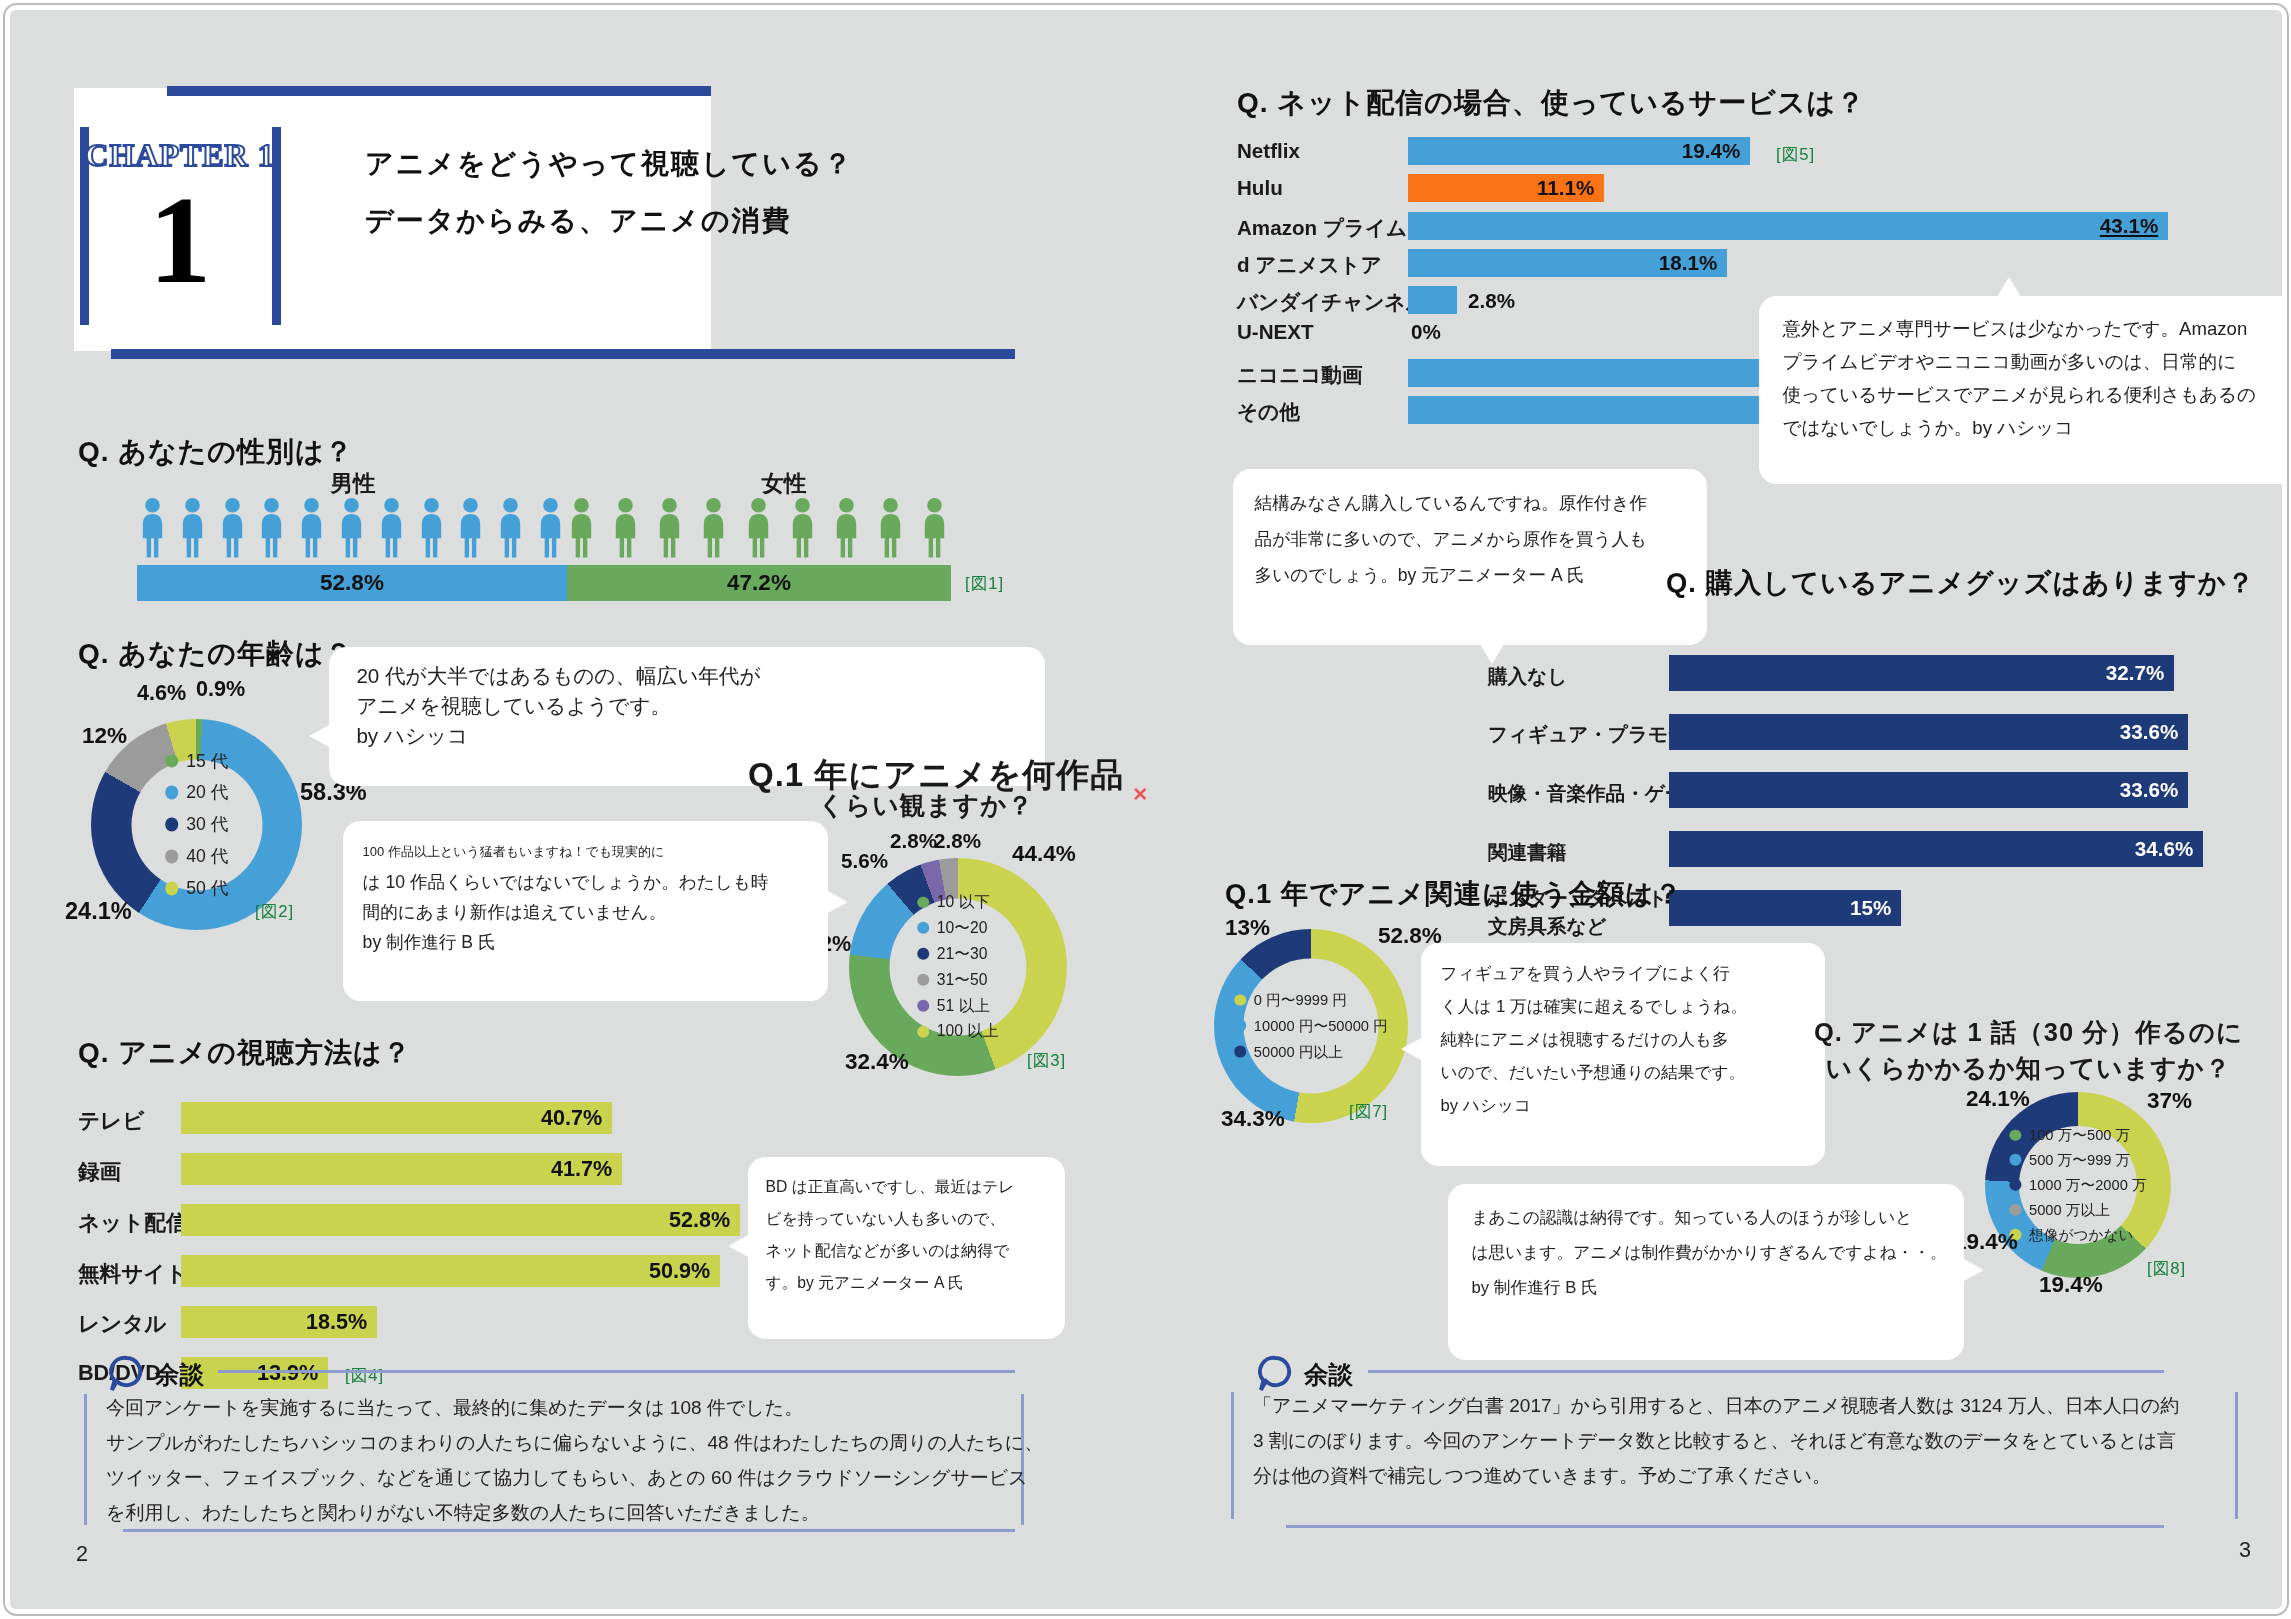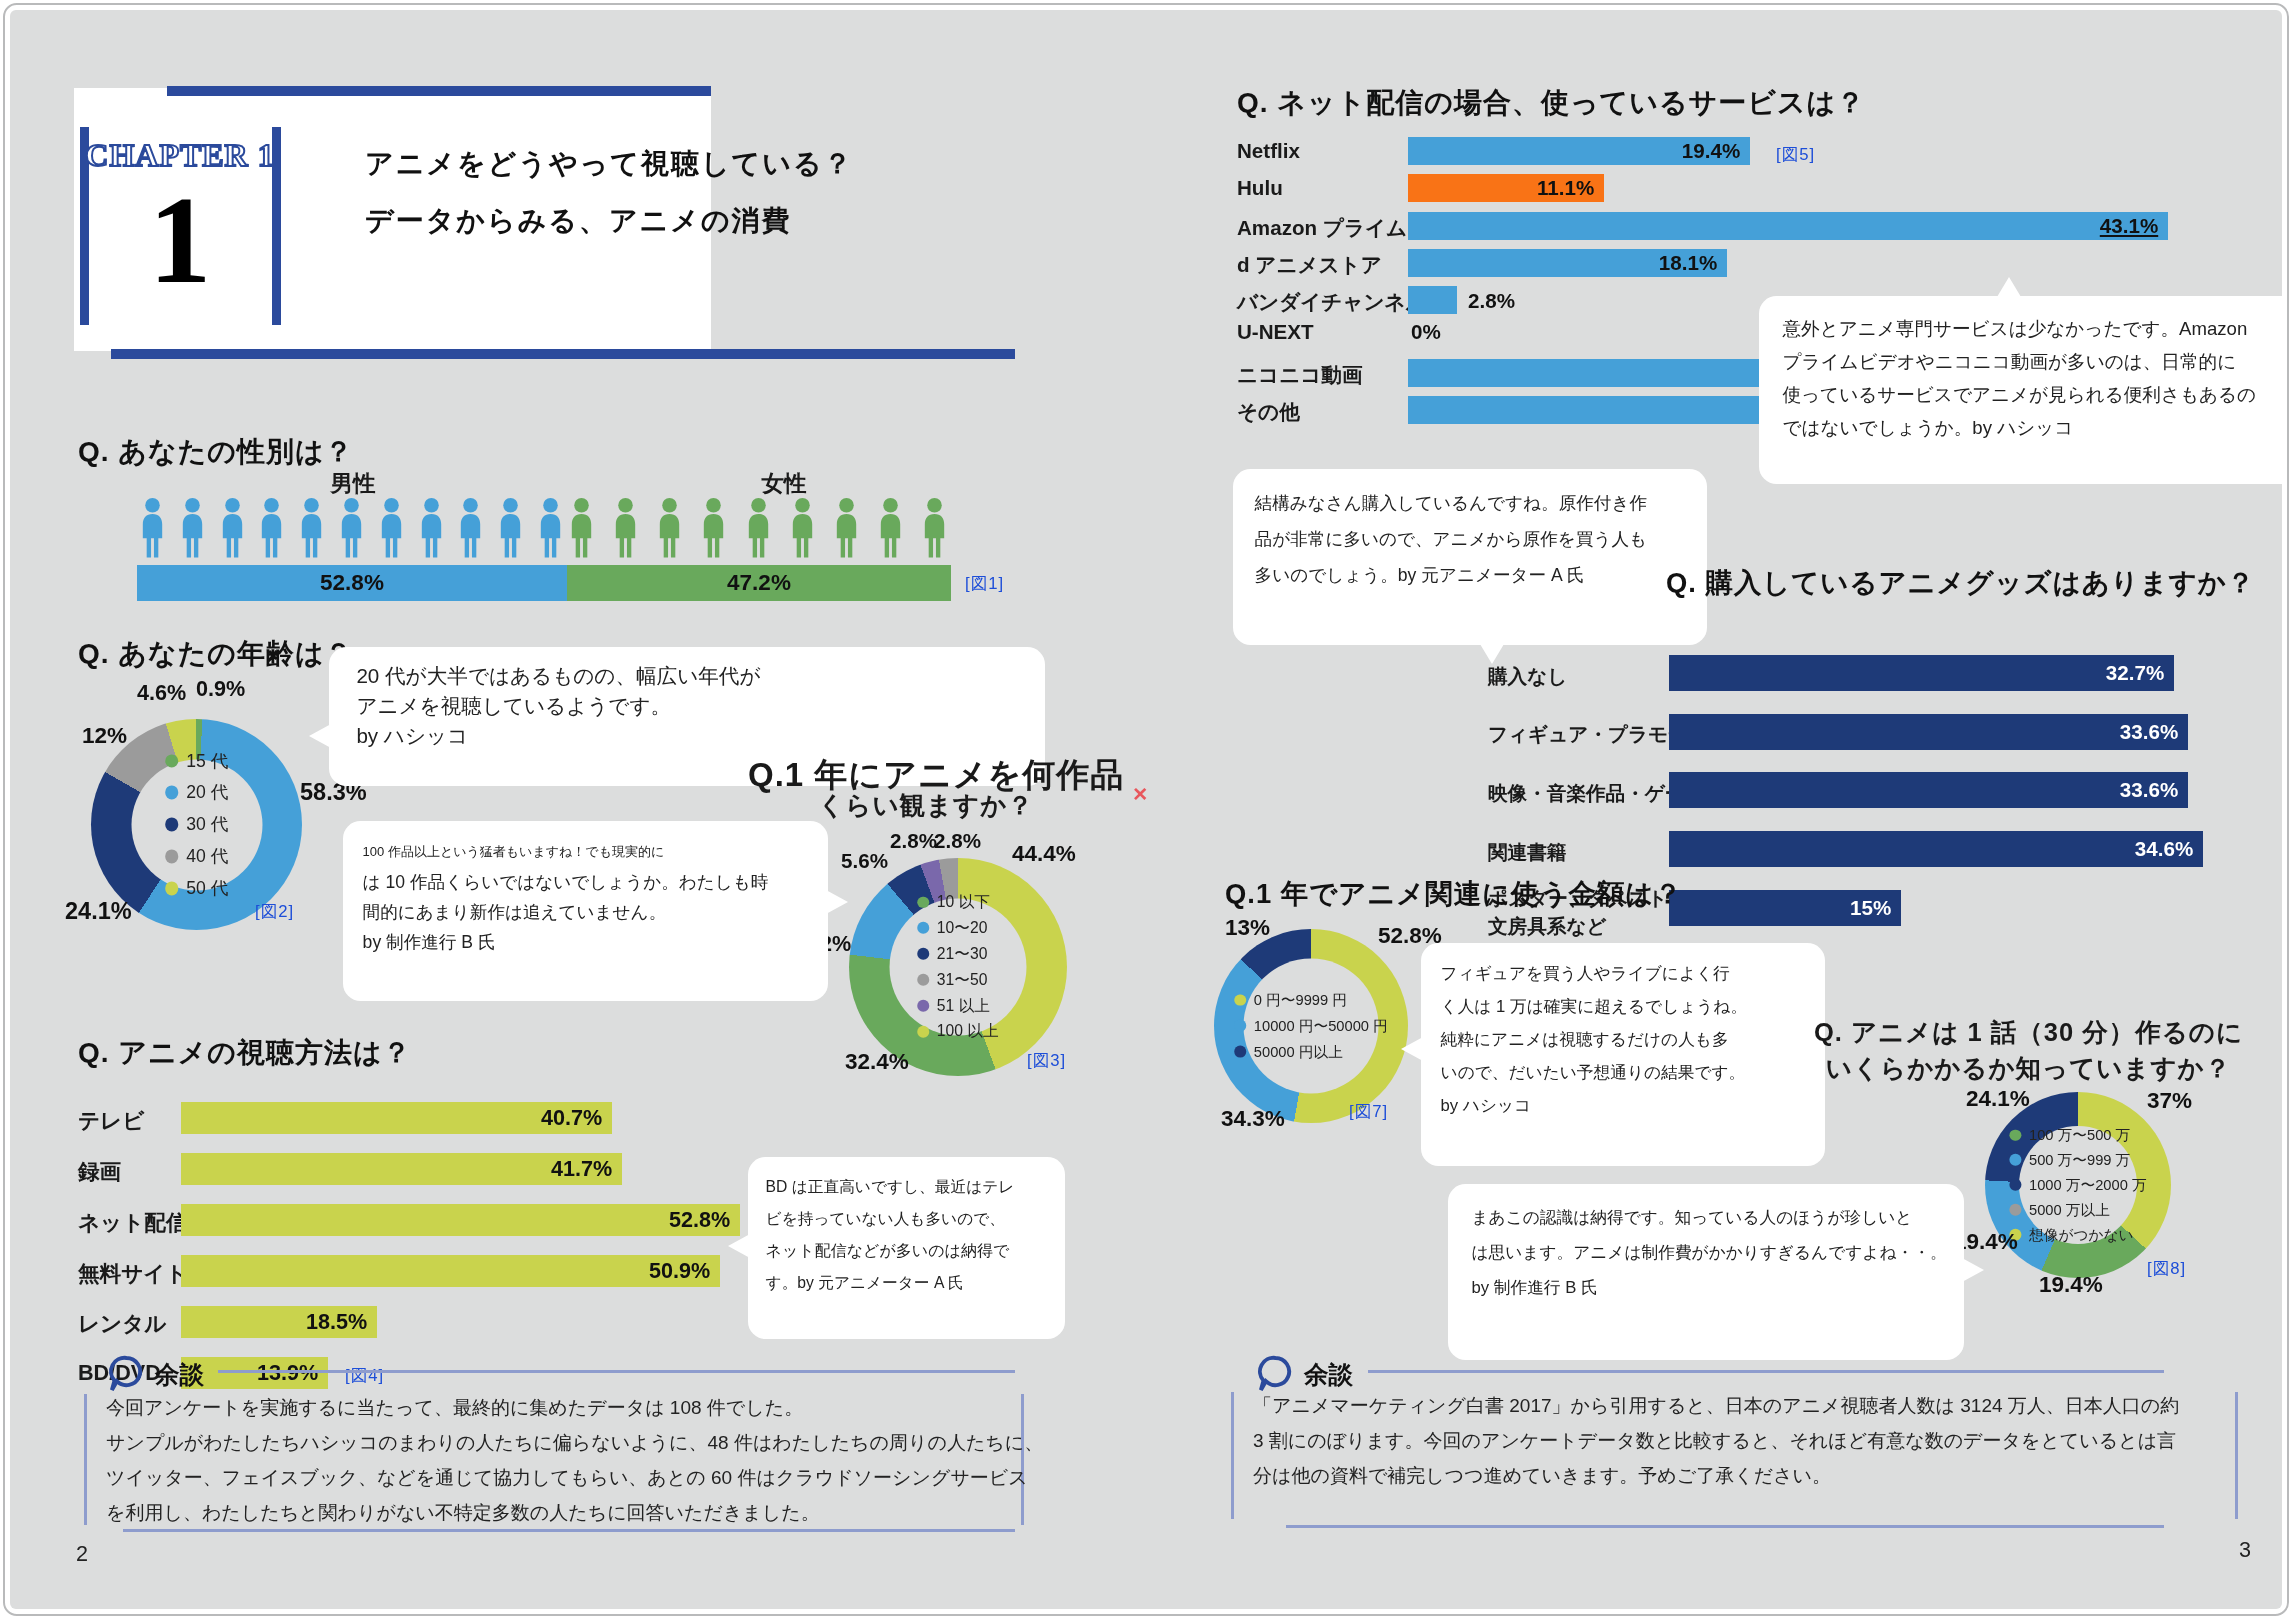--- a/index.html
+++ b/index.html
@@ -2,21 +2,21 @@
 <html><head>
 <meta charset="utf-8">
 <style>
   html,body{margin:0;padding:0;background:#fff;}
   #stage{position:relative;width:2292px;height:1619px;background:#fff;overflow:hidden;
          font-family:"Liberation Sans","DejaVu Sans",sans-serif;color:#1a1a1a;}
   .graybg{position:absolute;inset:9.8px;background:#dcdddd;border-radius:5.9px;}
   .frameborder{position:absolute;inset:2.9px;border:2px solid #b9babb;border-radius:13.7px;pointer-events:none;z-index:50;}
   .abs{position:absolute;}
   .q{position:absolute;font-weight:bold;font-size:28px;color:#111;letter-spacing:1px;white-space:nowrap;}
-  .figtag{position:absolute;font-size:16.7px;color:#1d4ed8;white-space:nowrap;letter-spacing:1px;}
+  .figtag{position:absolute;font-size:16.7px;color:#15803d;white-space:nowrap;letter-spacing:1px;}
   .pctlab{position:absolute;font-weight:bold;color:#111;white-space:nowrap;}
   .blab{position:absolute;font-weight:bold;white-space:nowrap;}
   .hbar{position:absolute;}
   .inlab{position:absolute;right:9.8px;top:50%;transform:translateY(-50%);font-weight:bold;font-size:21.6px;color:#111;white-space:nowrap;}
   .outlab{position:absolute;font-weight:bold;font-size:20.6px;color:#111;white-space:nowrap;}
   .bubble{position:absolute;background:#fff;border-radius:17.6px;color:#222;}
   .bubble .bl{white-space:nowrap;}
   .tailL::before{content:"";position:absolute;left:-19.6px;top:var(--ty,45%);border-top:12.7px solid transparent;border-bottom:12.7px solid transparent;border-right:22.5px solid #fff;}
   .tailR::before{content:"";position:absolute;right:-19.6px;top:var(--ty,45%);border-top:12.7px solid transparent;border-bottom:12.7px solid transparent;border-left:22.5px solid #fff;}
   .tailT::before{content:"";position:absolute;top:-18.6px;left:var(--tx,45%);border-left:12.7px solid transparent;border-right:12.7px solid transparent;border-bottom:20.6px solid #fff;}

